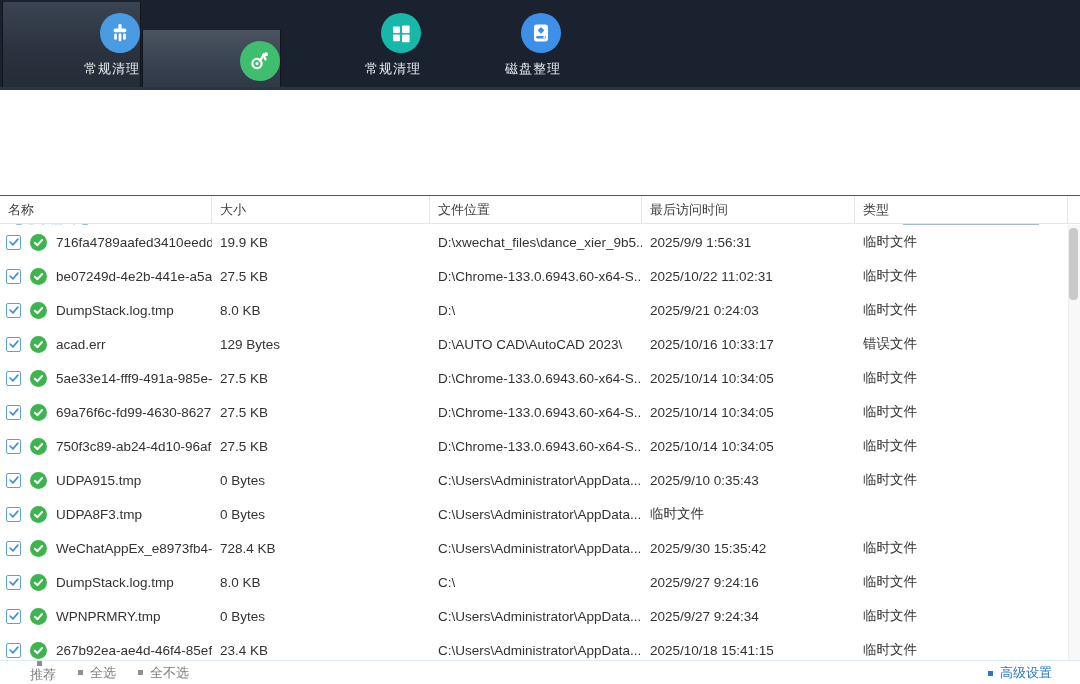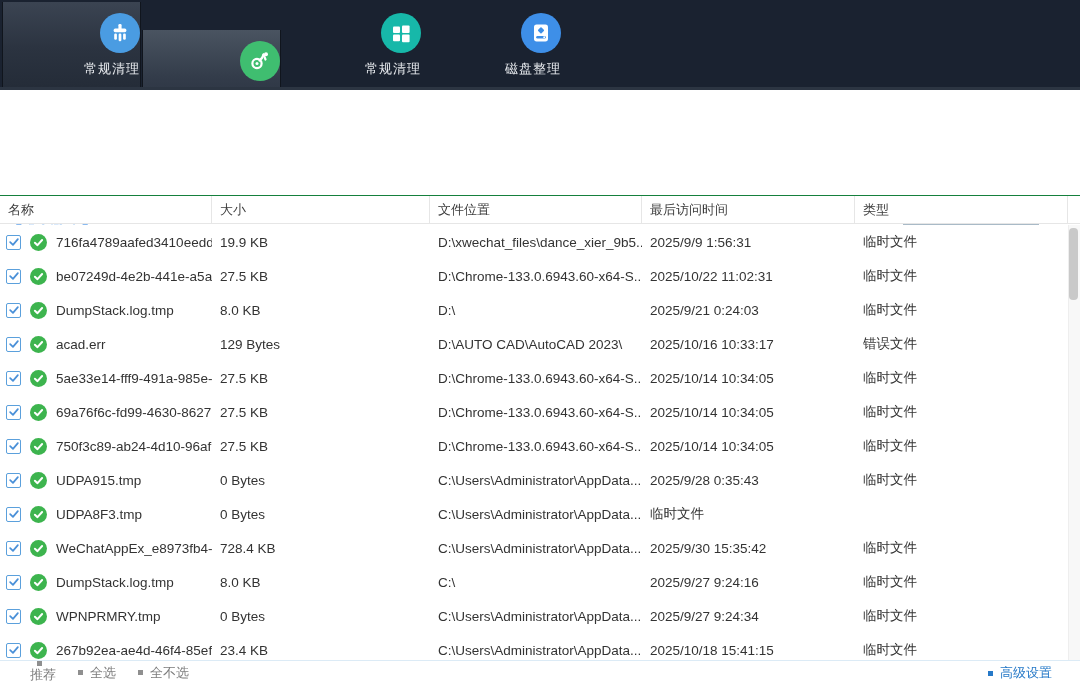--- a/index.html
+++ b/index.html
@@ -300,21 +300,21 @@
       </span>
       <span class="okc">
         <svg width="13" height="13" viewBox="0 0 17 17">
           <polyline points="3.8,8.8 7.2,12 13.2,5.2" fill="none" stroke="#fff" stroke-width="2.6" stroke-linecap="round" stroke-linejoin="round"></polyline>
         </svg>
       </span>
       <span class="fname">UDPA915.tmp</span>
     </div>
     <div class="td col-size">0 Bytes</div>
     <div class="td col-loc">C:\Users\Administrator\AppData...</div>
-    <div class="td col-time">2025/9/28 0:35:43</div>
+    <div class="td col-time">2025/9/10 0:35:43</div>
     <div class="td col-type">临时文件</div>
   </div>
 
   <div class="row">
     <div class="td name-cell col-name">
       <span class="cb">
         <svg width="12" height="12" viewBox="0 0 14 14">
           <polyline points="2.5,7.2 5.8,10.4 11.5,3.6" fill="none" stroke="#4a90d8" stroke-width="2" stroke-linecap="round" stroke-linejoin="round"></polyline>
         </svg>
       </span>

